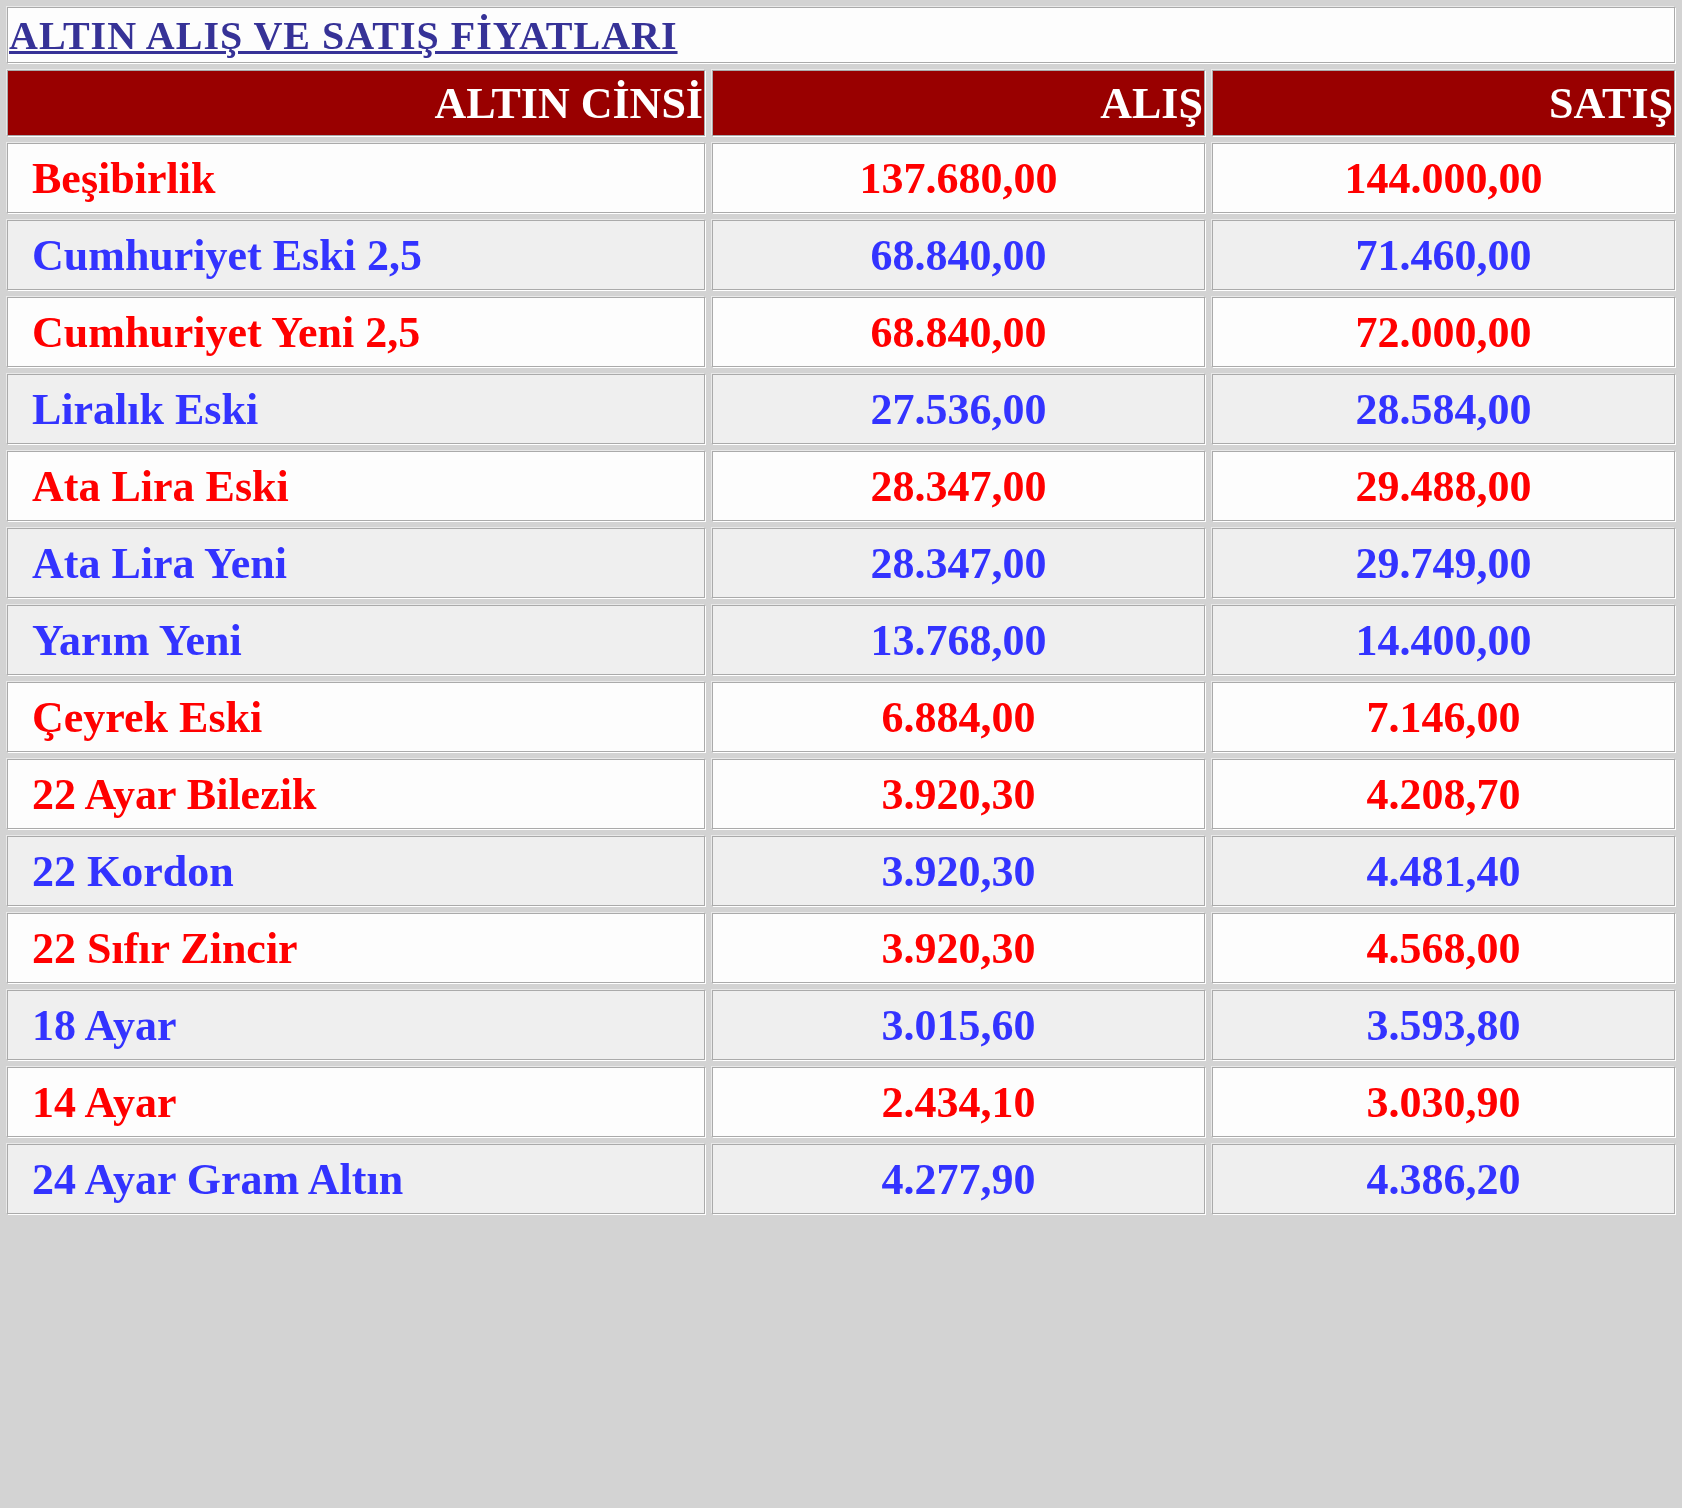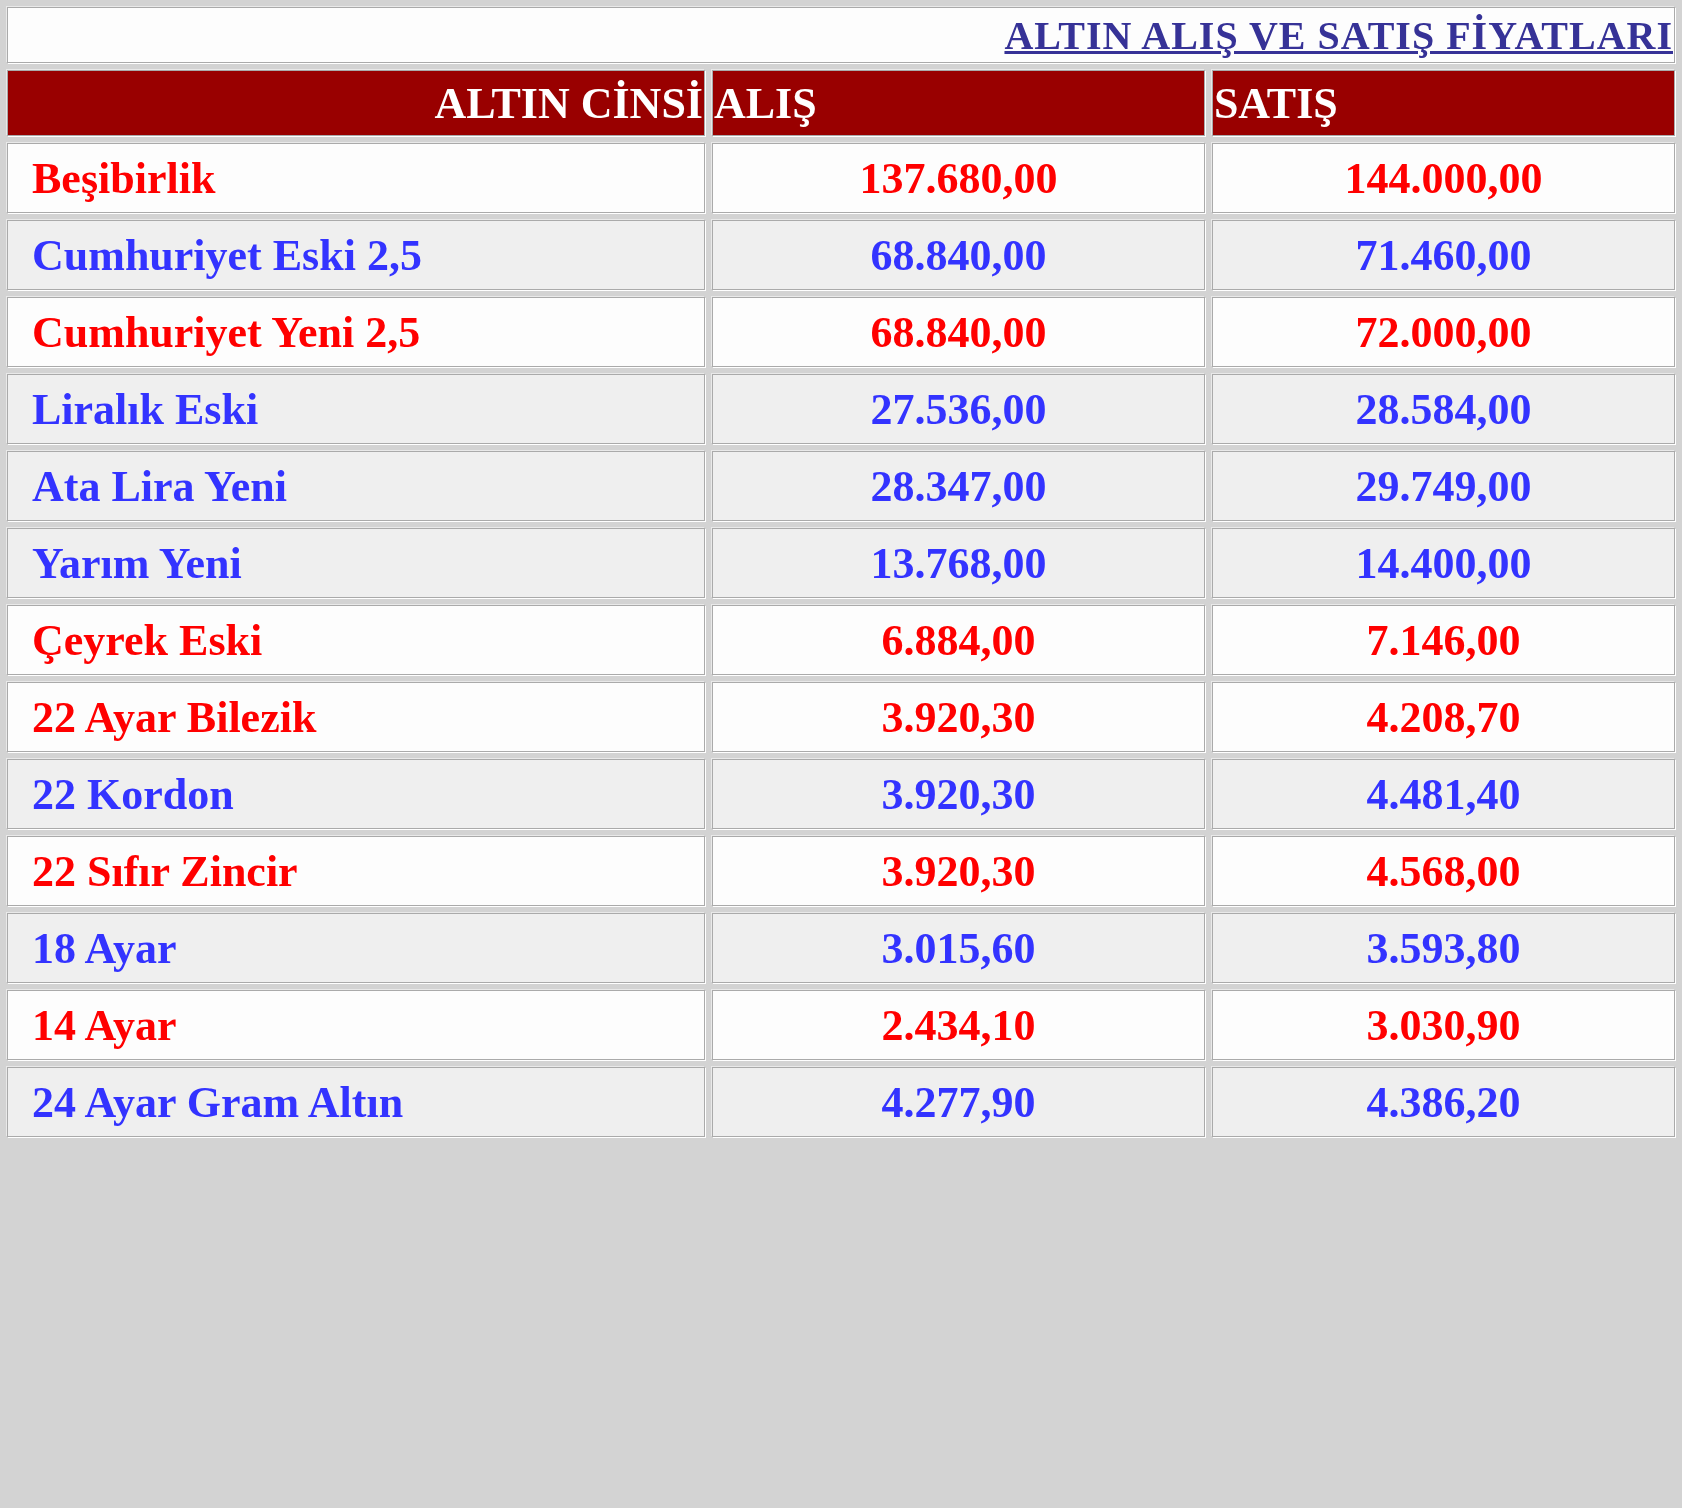--- a/index.html
+++ b/index.html
@@ -24,21 +24,21 @@
   td, th {
     border: 1px solid #aaaaaa;
     box-shadow: 1px 1px 0 #ffffff, -1px -1px 0 #e9e9e9;
     overflow: hidden;
     white-space: nowrap;
   }
 
   .title-cell {
     background: var(--row-white, #fdfdfd);
     height: 52px;
-    text-align: right;
+    text-align: left;
     vertical-align: middle;
   }
   .title-link {
     color: var(--title-color, #363297);
     font-size: 40px;
     font-weight: bold;
     text-decoration: underline;
     text-decoration-thickness: 3px;
     letter-spacing: 1px;
     cursor: pointer;
@@ -46,21 +46,21 @@
 
   th {
     background: var(--header-bg, #990000);
     color: var(--header-text, #ffffff);
     font-size: 44px;
     font-weight: bold;
     height: 62px;
     vertical-align: middle;
   }
   th.col-kind { text-align: right; padding-left: 22px; }
-  th.col-buy, th.col-sell { text-align: left; }
+  th.col-buy, th.col-sell { text-align: right; }
 
   tbody td {
     height: 66px;
     font-size: 44px;
     font-weight: bold;
     vertical-align: middle;
   }
   td.name-cell  { text-align: left; padding-left: 24px; }
   td.value-cell { text-align: center; margin-left: 24px; }
 
@@ -104,20 +104,25 @@
       <tr class="row-red bg-white">
     <td class="name-cell">Cumhuriyet Yeni 2,5</td>
     <td class="value-cell">68.840,00</td>
     <td class="value-cell">72.000,00</td>
   </tr>
       <tr class="row-blue bg-gray">
     <td class="name-cell">Liralık Eski</td>
     <td class="value-cell">27.536,00</td>
     <td class="value-cell">28.584,00</td>
   </tr>
+      <tr class="row-red bg-white">
+    <td class="name-cell">Ata Lira Eski</td>
+    <td class="value-cell">28.347,00</td>
+    <td class="value-cell">29.488,00</td>
+  </tr>
       <tr class="row-blue bg-gray">
     <td class="name-cell">Ata Lira Yeni</td>
     <td class="value-cell">28.347,00</td>
     <td class="value-cell">29.749,00</td>
   </tr>
       <tr class="row-blue bg-gray">
     <td class="name-cell">Yarım Yeni</td>
     <td class="value-cell">13.768,00</td>
     <td class="value-cell">14.400,00</td>
   </tr>

